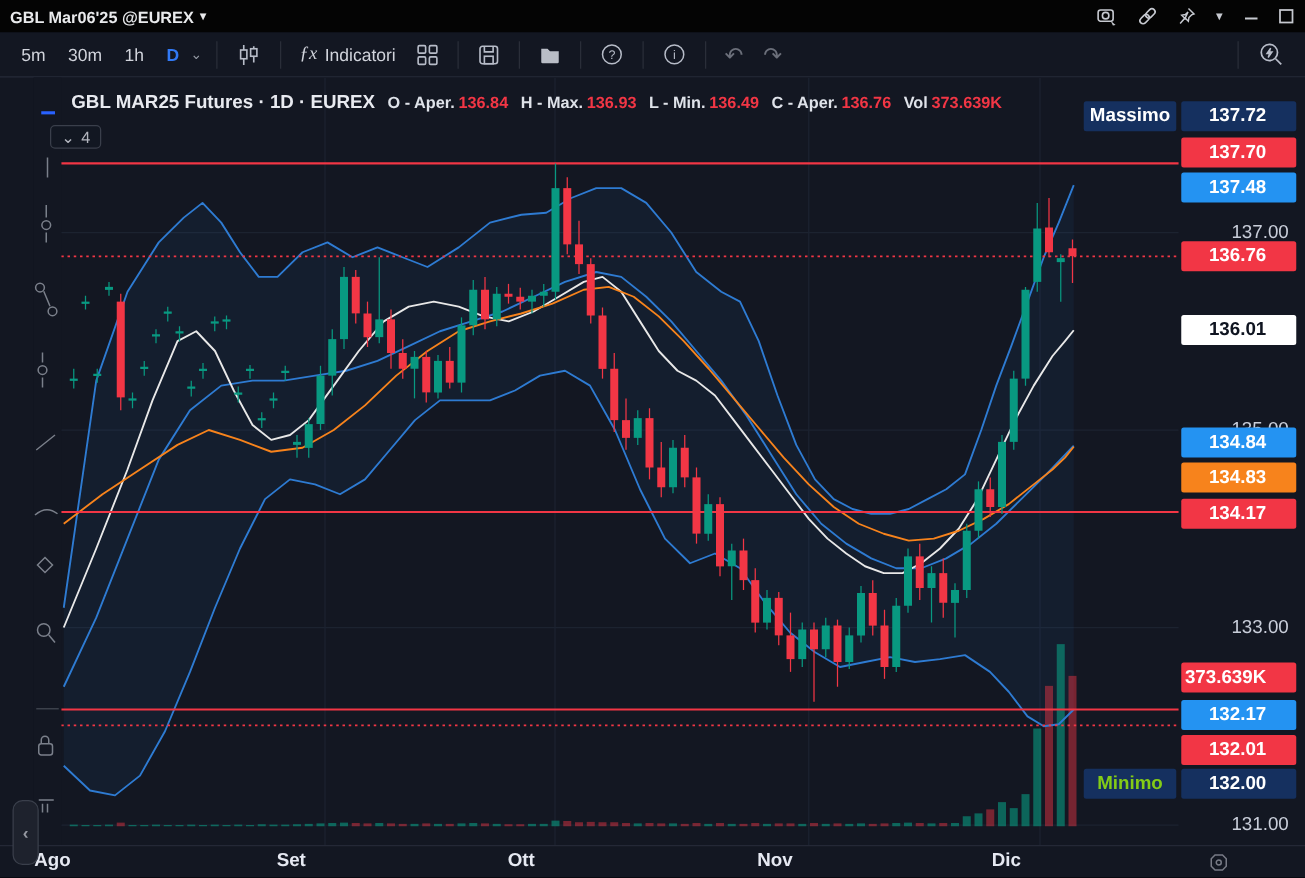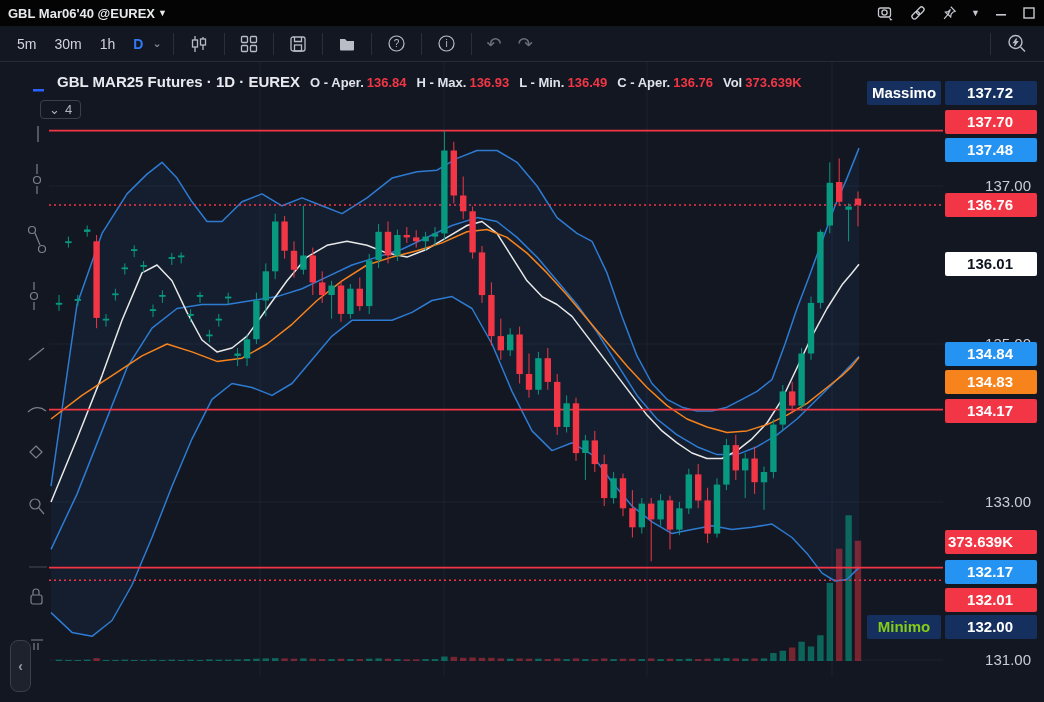--- a/index.html
+++ b/index.html
@@ -50,21 +50,21 @@
   .time-label{position:absolute;top:3px;transform:translateX(-50%);font-size:15px;font-weight:bold;color:#e6e9f2;}
   #axis-gear{position:absolute;left:966px;top:4px;cursor:pointer;}
 </style>
 </head>
 <body>
 
 <div id="wrap">
 
   <div id="titlebar">
     <div id="symbol-title">
-      <span>GBL Mar06'40 @EUREX</span>
+      <span>GBL Mar06'25 @EUREX</span>
       <span class="caret">▼</span>
     </div>
     <div class="tb-icons">
       <span>
         <svg width="18" height="18" viewBox="0 0 18 18" fill="none" stroke="#c6c9d0" stroke-width="1.3">
           <rect x="1.5" y="4" width="12" height="9" rx="2"></rect>
             <circle cx="7.5" cy="8.5" r="2.6"></circle>
           <path d="M11.5 12.5 l4 3.5 -2.2 .4 z" fill="#c6c9d0" stroke="none"></path>
         </svg>
       </span>
@@ -106,20 +106,24 @@
       <span>
         <svg width="20" height="20" viewBox="0 0 20 20" fill="none" stroke="#b7bcc8" stroke-width="1.3">
           <line x1="6" y1="2" x2="6" y2="18"></line>
             <rect x="3.5" y="6" width="5" height="7" fill="#131722"></rect>
           <line x1="14" y1="3" x2="14" y2="16"></line>
             <rect x="11.5" y="5" width="5" height="6" fill="#131722"></rect>
         </svg>
       </span>
     </span>
     <span class="sep"></span>
+    <span class="tb-btn">
+      <span class="fx">ƒx</span>
+      <span class="tb-label">Indicatori</span>
+    </span>
     <span class="tb-btn">
       <span>
         <svg width="18" height="18" viewBox="0 0 18 18" fill="none" stroke="#b7bcc8" stroke-width="1.3">
           <rect x="1.5" y="1.5" width="6" height="6" rx="1"></rect>
             <rect x="10.5" y="1.5" width="6" height="6" rx="1"></rect>
           <rect x="1.5" y="10.5" width="6" height="6" rx="1"></rect>
             <rect x="10.5" y="10.5" width="6" height="6" rx="1"></rect>
         </svg>
       </span>
     </span>
@@ -522,14 +526,27 @@
         <div class="badge" style="top: 553px; background: rgb(21, 48, 95); color: rgb(255, 255, 255);">132.00</div>
         <div class="badge tag" style="top: 553px; background: rgb(21, 48, 95); color: #84cc16;">Minimo</div>
       </div>
     <div id="right-strip"></div>
   </div>
 
   <div id="collapse-pill">
     <span>‹</span>
   </div>
 
+  <div id="time-axis">
+    <span id="axis-gear">
+      <svg width="18" height="18" viewBox="0 0 18 18" fill="none" stroke="#787b86" stroke-width="1.2">
+        <path d="M6 3 h6 l3 3 v6 l-3 3 h-6 l-3 -3 v-6 z"></path>
+          <circle cx="9" cy="9" r="2"></circle>
+      </svg>
+    </span>
+  <div class="time-label" style="left: 42px;">Ago</div>
+      <div class="time-label" style="left: 233px;">Set</div>
+      <div class="time-label" style="left: 417px;">Ott</div>
+      <div class="time-label" style="left: 620px;">Nov</div>
+      <div class="time-label" style="left: 805px;">Dic</div>
+    </div>
 
 </div>
 
 </body></html>

